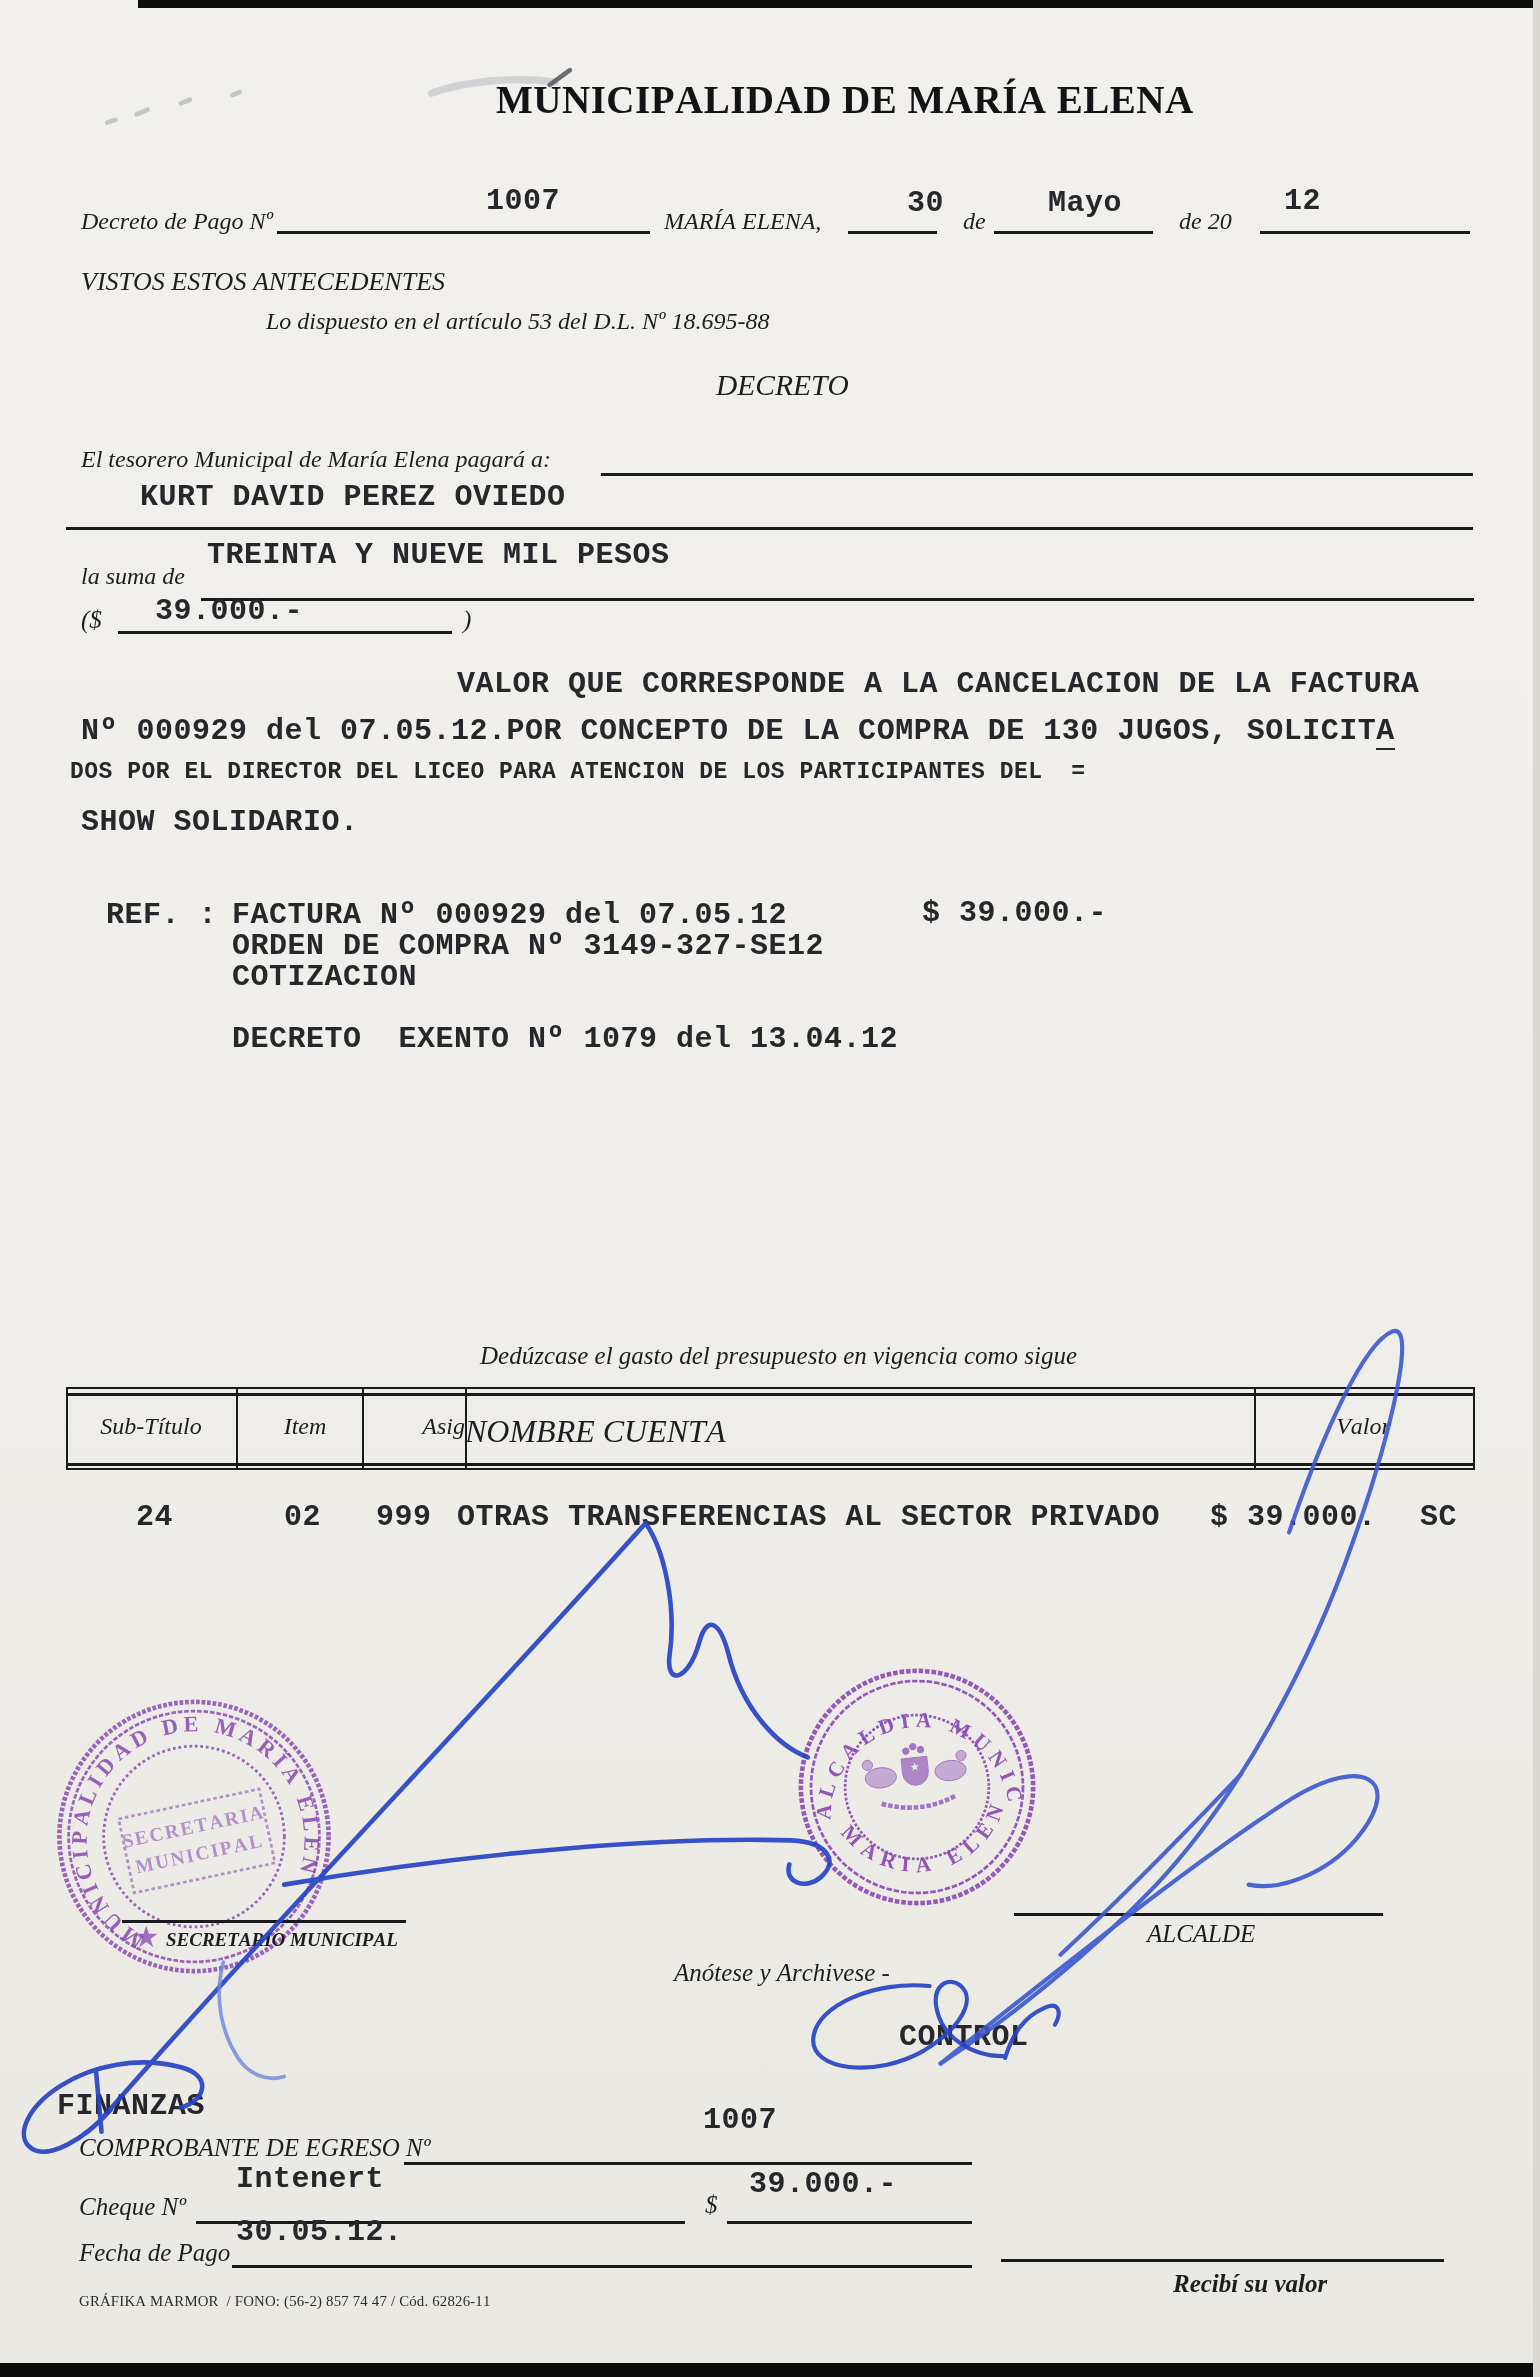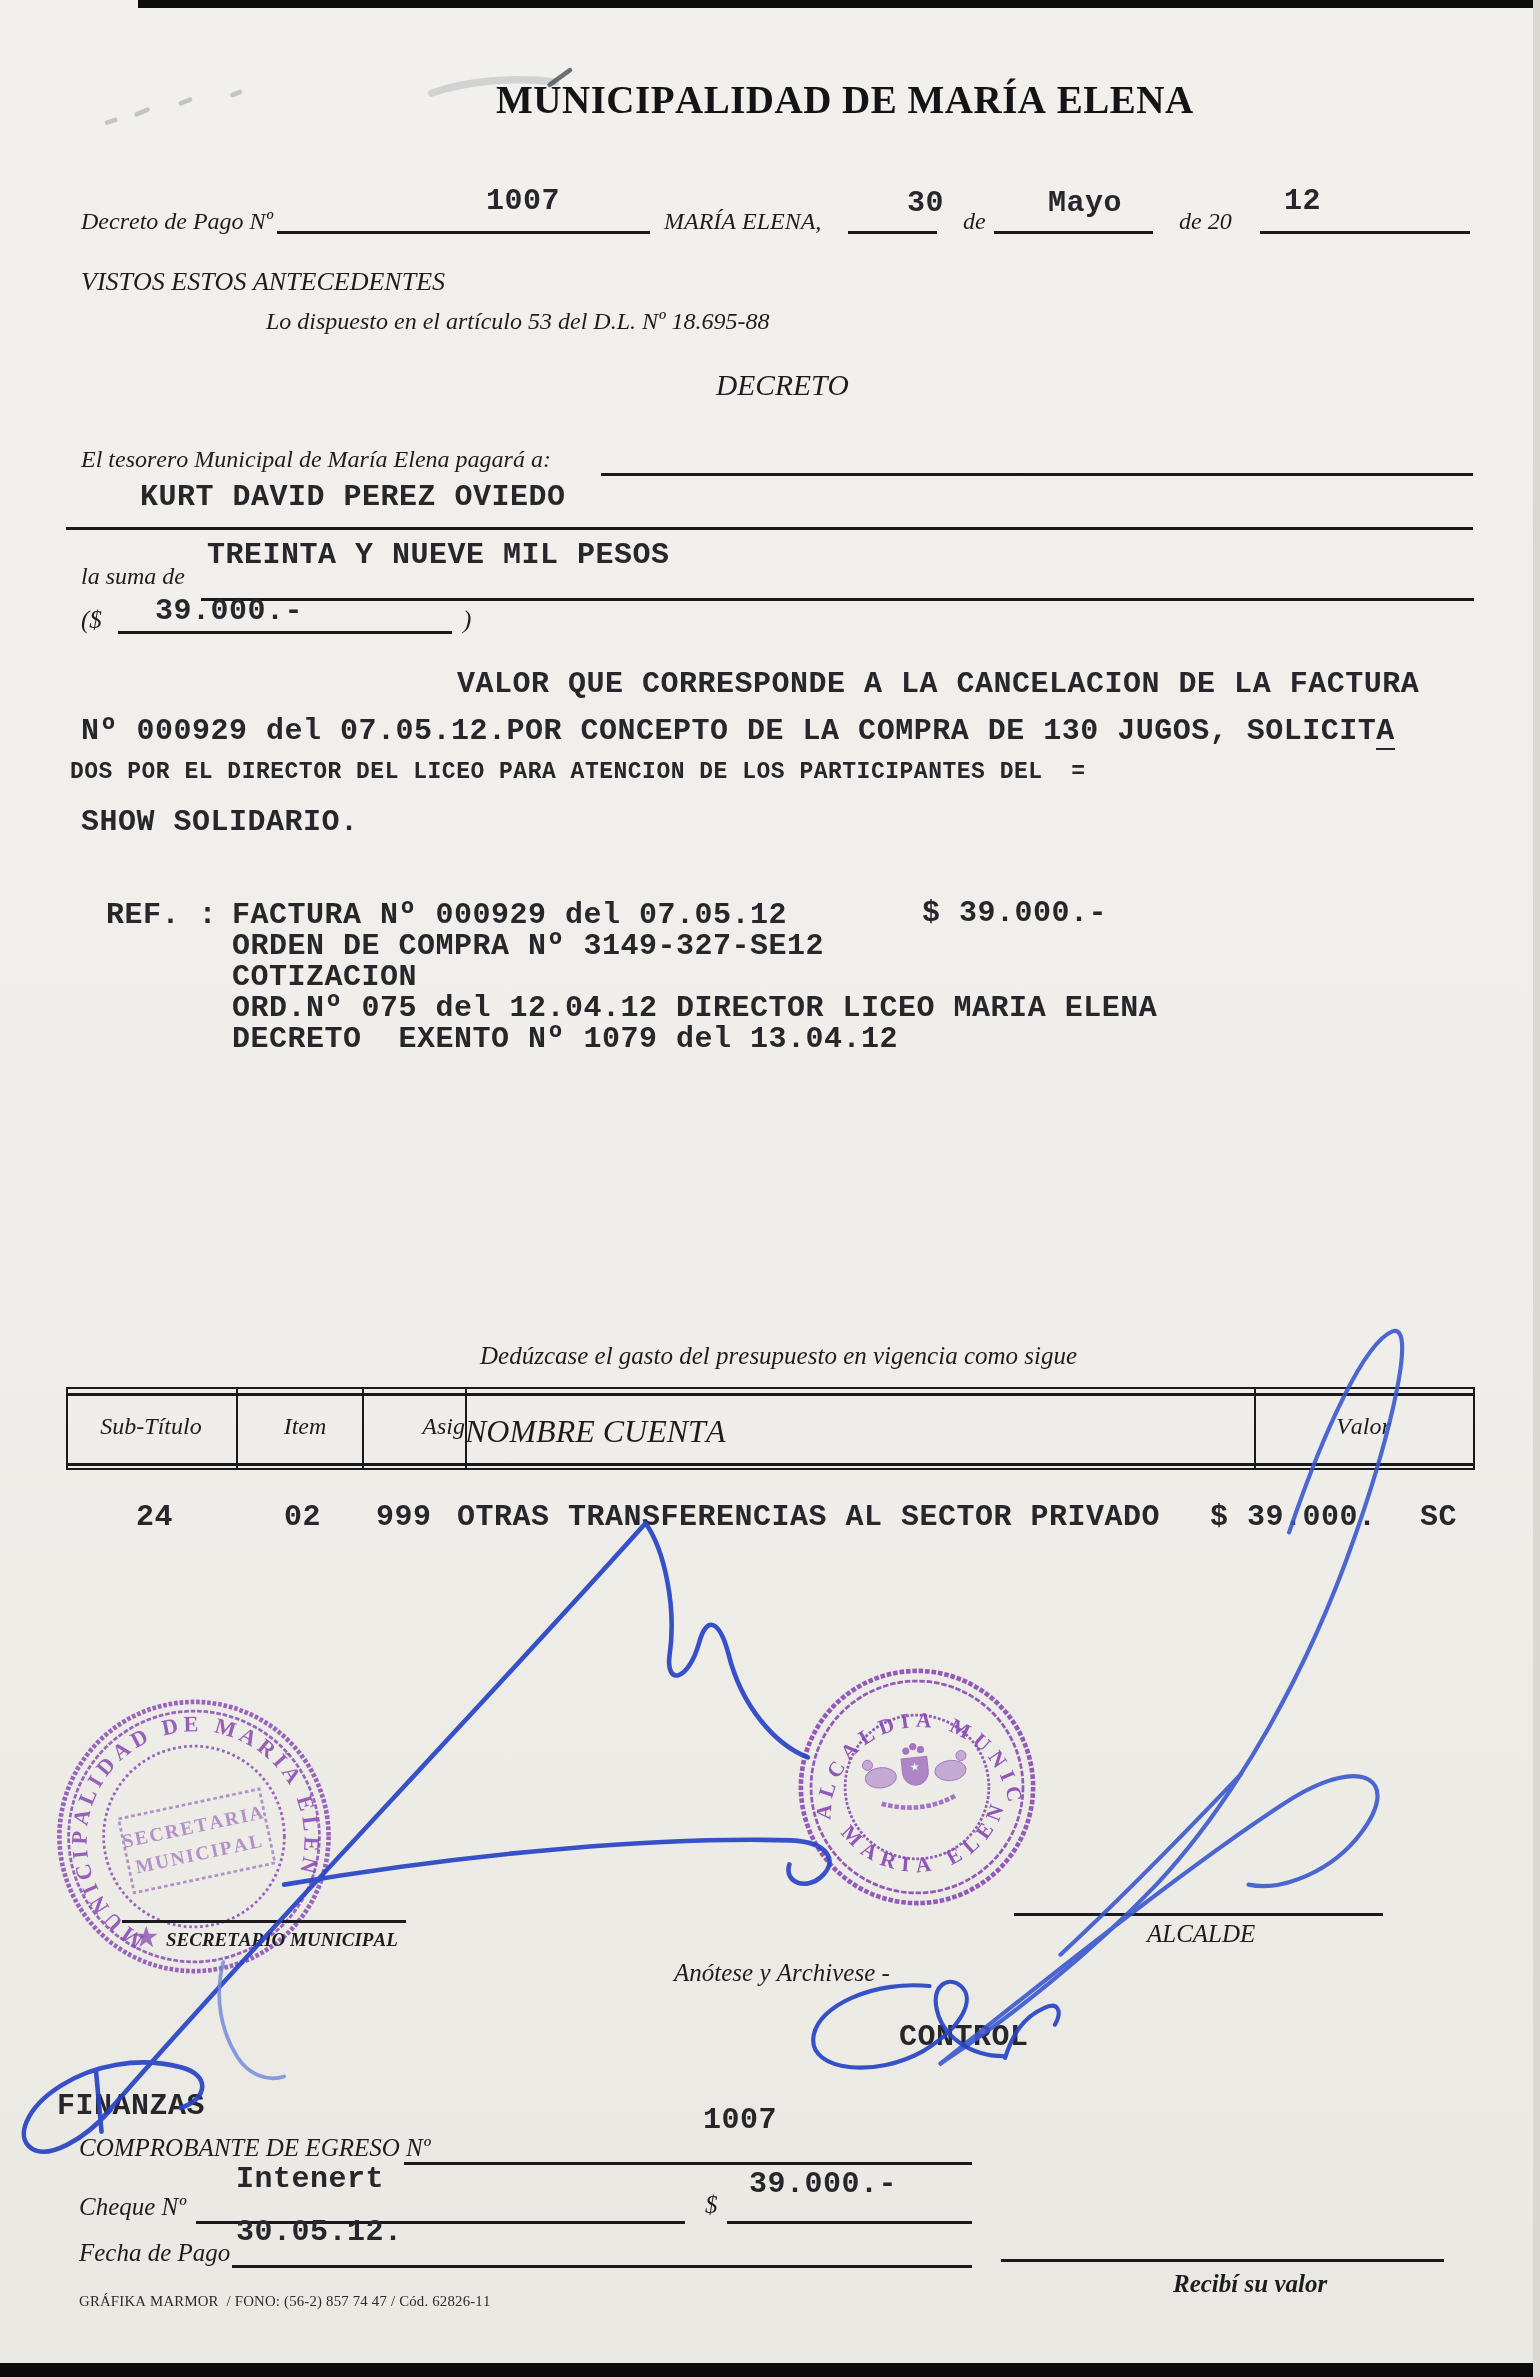--- a/index.html
+++ b/index.html
@@ -64,21 +64,20 @@
   <div class="abs tw" style="left:457px;top:667px;font-size:30px;">VALOR QUE CORRESPONDE A LA CANCELACION DE LA FACTURA</div>
   <div class="abs tw" style="left:81px;top:714px;font-size:30px;"><span>Nº 000929 del 07.05.12.POR CONCEPTO DE LA COMPRA DE 130 JUGOS, SOLICIT</span><span style="border-bottom:2.8px solid #27272b;">A</span></div>
   <div class="abs tw" style="left:70px;top:759px;font-size:23px;">DOS POR EL DIRECTOR DEL LICEO PARA ATENCION DE LOS PARTICIPANTES DEL  =</div>
   <div class="abs tw" style="left:81px;top:805px;font-size:30px;">SHOW SOLIDARIO.</div>
 
   <div class="abs tw" style="left:106px;top:898px;font-size:30px;">REF. :</div>
   <div class="abs tw" style="left:232px;top:898px;font-size:30px;">FACTURA Nº 000929 del 07.05.12</div>
   <div class="abs tw" style="left:922px;top:896px;font-size:30px;">$ 39.000.-</div>
   <div class="abs tw" style="left:232px;top:929px;font-size:30px;">ORDEN DE COMPRA Nº 3149-327-SE12</div>
   <div class="abs tw" style="left:232px;top:960px;font-size:30px;">COTIZACION</div>
-  <div class="abs tw" style="left:232px;top:991px;font-size:30px;">ORD.Nº 075 del 12.04.12 DIRECTOR LICEO MARIA ELENA</div>
   <div class="abs tw" style="left:232px;top:1022px;font-size:30px;">DECRETO  EXENTO Nº 1079 del 13.04.12</div>
 
   <div class="abs it" style="left:480px;top:1342px;font-size:25px;">Dedúzcase el gasto del presupuesto en vigencia como sigue</div>
 
   <div class="rule thin" style="left:66px;top:1387px;width:1408px;"></div>
   <div class="rule" style="left:66px;top:1393px;width:1408px;"></div>
   <div class="rule" style="left:66px;top:1463px;width:1408px;"></div>
   <div class="rule thin" style="left:66px;top:1468px;width:1408px;"></div>
   <div class="vrule" style="left:66px;top:1387px;height:83px;"></div>
   <div class="vrule" style="left:236px;top:1387px;height:83px;"></div>

